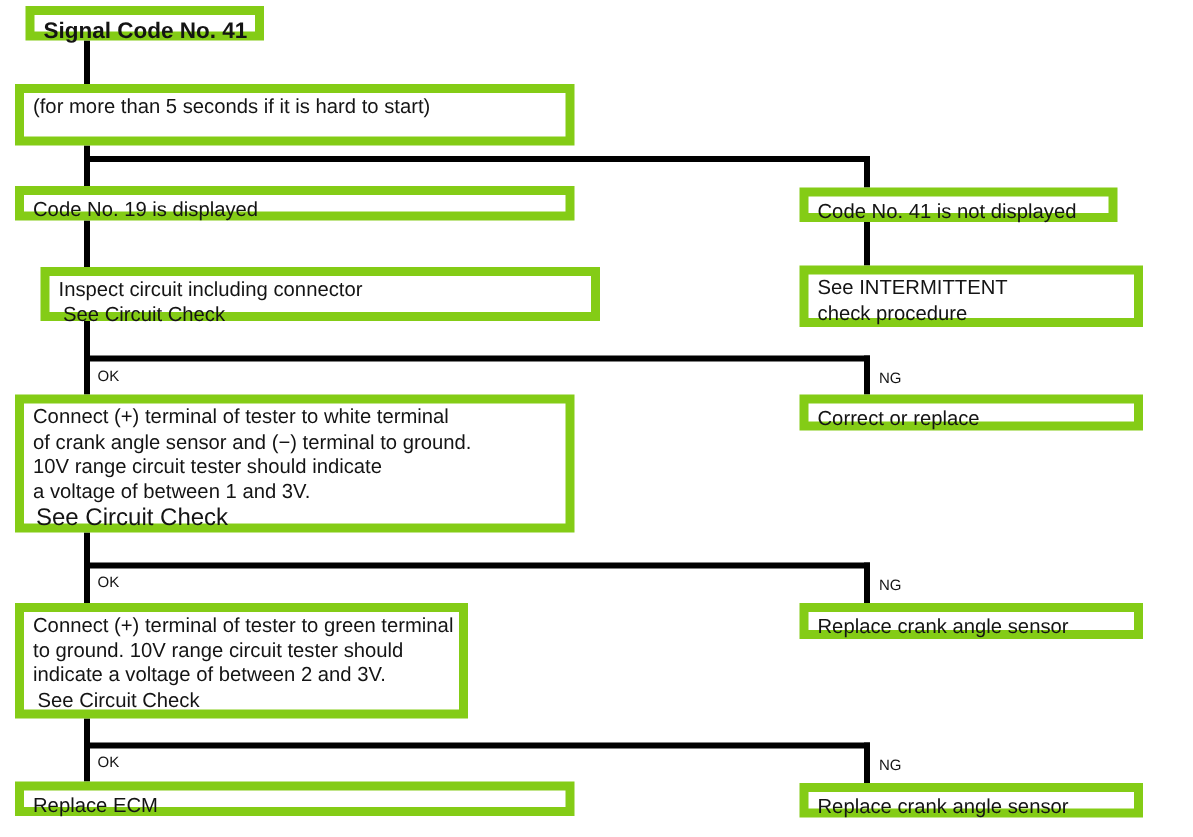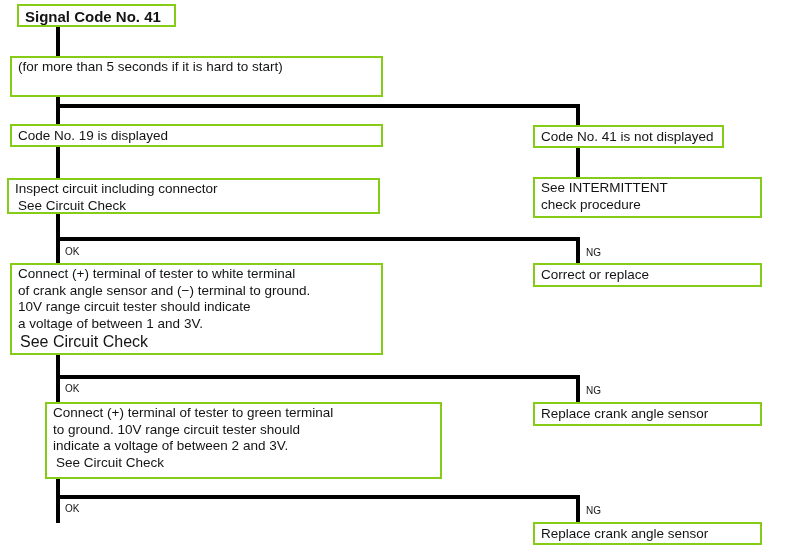--- a/index.html
+++ b/index.html
@@ -8,21 +8,21 @@
     width: 795px;
     height: 558px;
     background: #ffffff;
     font-family: "Liberation Sans", sans-serif;
     color: #141414;
     overflow: hidden;
   }
   .box {
     position: absolute;
     box-sizing: border-box;
-    border: 2px solid #84cc16;
+    border: 6px solid #84cc16;
     background: #ffffff;
     padding: 1px 6px;
     font-size: 13.5px;
     line-height: 17px;
     color: #141414;
     white-space: nowrap;
   }
   .box .tline { line-height: 16.5px; }
   .box .tline-big { font-size: 16px; line-height: 20px; padding-left: 2px; }
   .box .tline-indent { padding-left: 3px; }
@@ -70,42 +70,45 @@
   </div>
 
   <div class="box" style="left:10px; top:56px; width:373px; height:41px;">
     <div class="tline">(for more than 5 seconds if it is hard to start)</div>
   </div>
 
   <div class="box" style="left:10px; top:124px; width:373px; height:23px;">
     <span>Code No. 19 is displayed</span>
   </div>
 
-  <div class="box" style="left:7px; top:178px; width:373px; height:36px;">
+  <div class="box" style="left:27px; top:178px; width:373px; height:36px;">
     <div class="tline">Inspect circuit including connector</div>
     <div class="tline tline-indent">See Circuit Check</div>
   </div>
 
   <div class="box" style="left:10px; top:263px; width:373px; height:92px;">
     <div class="tline">Connect (+) terminal of tester to white terminal</div>
     <div class="tline">of crank angle sensor and (−) terminal to ground.</div>
     <div class="tline">10V range circuit tester should indicate</div>
     <div class="tline">a voltage of between 1 and 3V.</div>
     <div class="tline tline-big">See Circuit Check</div>
   </div>
 
-  <div class="box" style="left:10px; top:402px; width:397px; height:77px;margin-left:35px;">
+  <div class="box" style="left:10px; top:402px; width:302px; height:77px;">
     <div class="tline">Connect (+) terminal of tester to green terminal</div>
     <div class="tline">to ground. 10V range circuit tester should</div>
     <div class="tline">indicate a voltage of between 2 and 3V.</div>
     <div class="tline tline-indent">See Circuit Check</div>
   </div>
 
+  <div class="box" style="left:10px; top:521px; width:373px; height:23px;">
+    <span>Replace ECM</span>
+  </div>
 
-  <div class="box" style="left:533px; top:125px; width:191px; height:23px;">
+  <div class="box" style="left:533px; top:125px; width:212px; height:23px;">
     <span>Code No. 41 is not displayed</span>
   </div>
 
   <div class="box" style="left:533px; top:263px; width:229px; height:24px;">
     <span>Correct or replace</span>
   </div>
 
   <div class="box" style="left:533px; top:177px; width:229px; height:41px;">
     <div class="tline">See INTERMITTENT</div>
     <div class="tline">check procedure</div>

